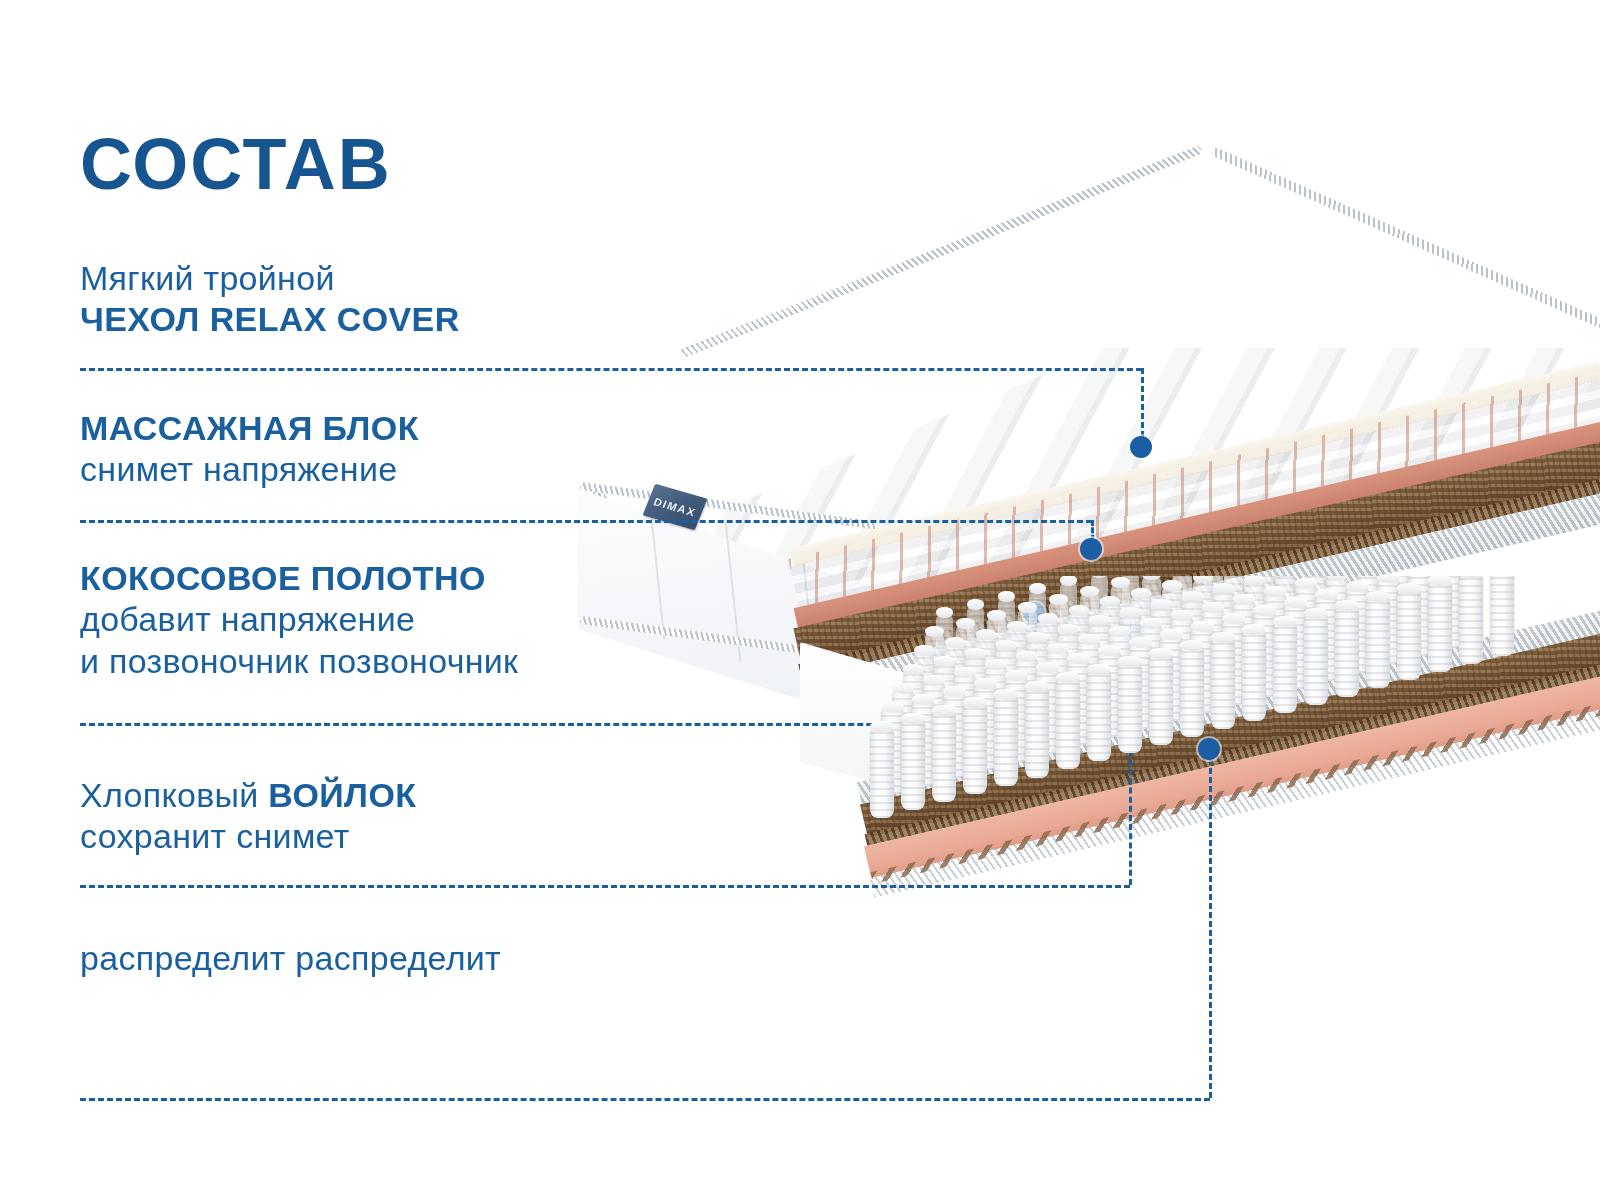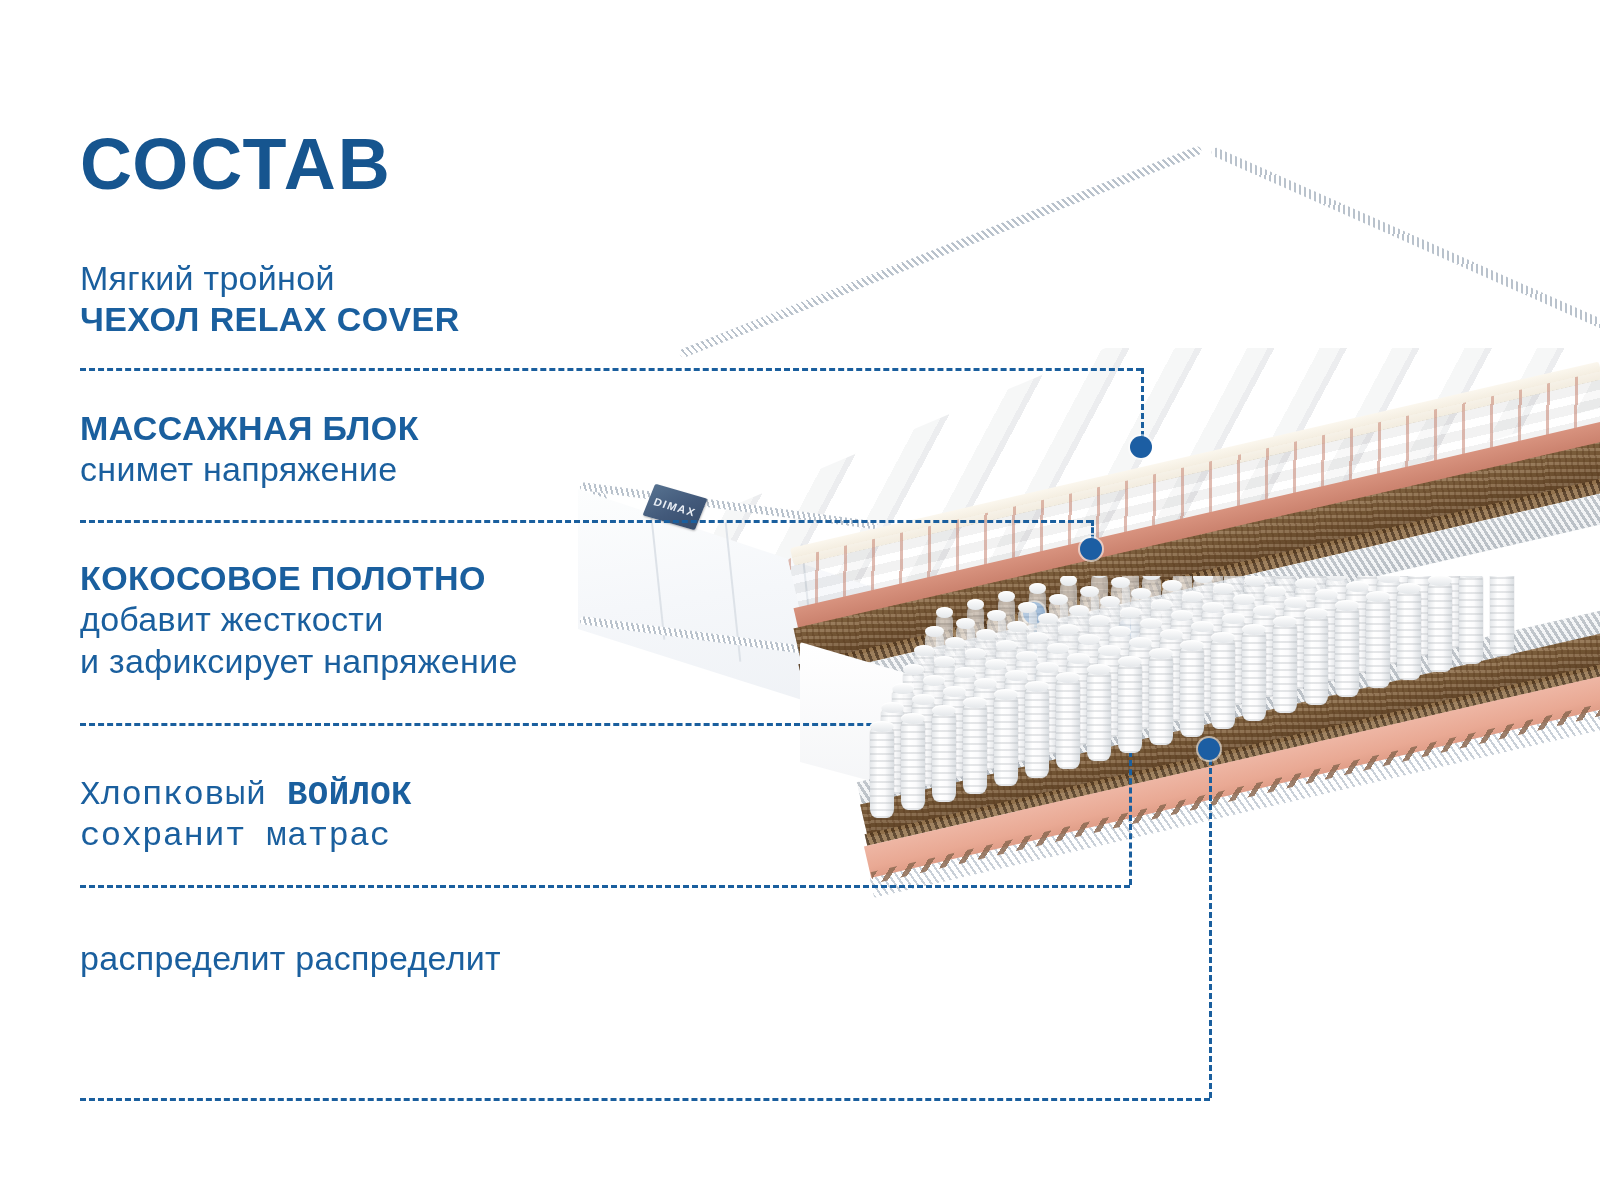--- a/index.html
+++ b/index.html
@@ -22,21 +22,21 @@
 
   
   .callout{position:absolute;left:80px;color:#1a5f9e;}
   .c-line{white-space:nowrap;line-height:1.22;}
   .c-reg{font-weight:400;font-size:34px;letter-spacing:.3px;}
   .c-bold{font-weight:bold;font-size:34px;letter-spacing:.4px;}
 
   #callout-0{top:258px;}
   #callout-1{top:408px;}
   #callout-2{top:558px;}
-  #callout-3{top:775px;font-family:Liberation Mono, monospace;}
+  #callout-3{top:775px;}
   #callout-4{top:938px;}
 
   
   .dash-h{
     position:absolute;height:0;
     border-top:3px dashed #1a5f9e;
   }
   .dash-v{
     position:absolute;width:0;
     border-left:3px dashed #1a5f9e;
@@ -431,29 +431,29 @@
     <div class="c-line c-bold">ЧЕХОЛ RELAX COVER</div>
   </div>
 
   <div class="callout" id="callout-1">
     <div class="c-line c-bold">МАССАЖНАЯ БЛОК</div>
     <div class="c-line c-reg">снимет напряжение</div>
   </div>
 
   <div class="callout" id="callout-2">
     <div class="c-line c-bold">КОКОСОВОЕ ПОЛОТНО</div>
-    <div class="c-line c-reg">добавит жесткости</div>
-    <div class="c-line c-reg">и зафиксирует напряжение</div>
+    <div class="c-line c-reg">добавит напряжение</div>
+    <div class="c-line c-reg">и позвоночник позвоночник</div>
   </div>
 
   <div class="callout" id="callout-3">
     <div class="c-line">
       <span class="c-reg">Хлопковый </span><span class="c-bold">ВОЙЛОК</span>
     </div>
-    <div class="c-line c-reg">сохранит матрас</div>
+    <div class="c-line c-reg">сохранит снимет</div>
   </div>
 
   <div class="callout" id="callout-4">
     <div class="c-line c-reg">распределит распределит</div>
   </div>
 
   <div class="dash-h" style="left:80px;top:368px;width:1062px;"></div>
   <div class="dash-v" style="left:1141px;top:368px;height:78px;"></div>
   <div class="dot" style="left:1130px;top:436px;"></div>
 

